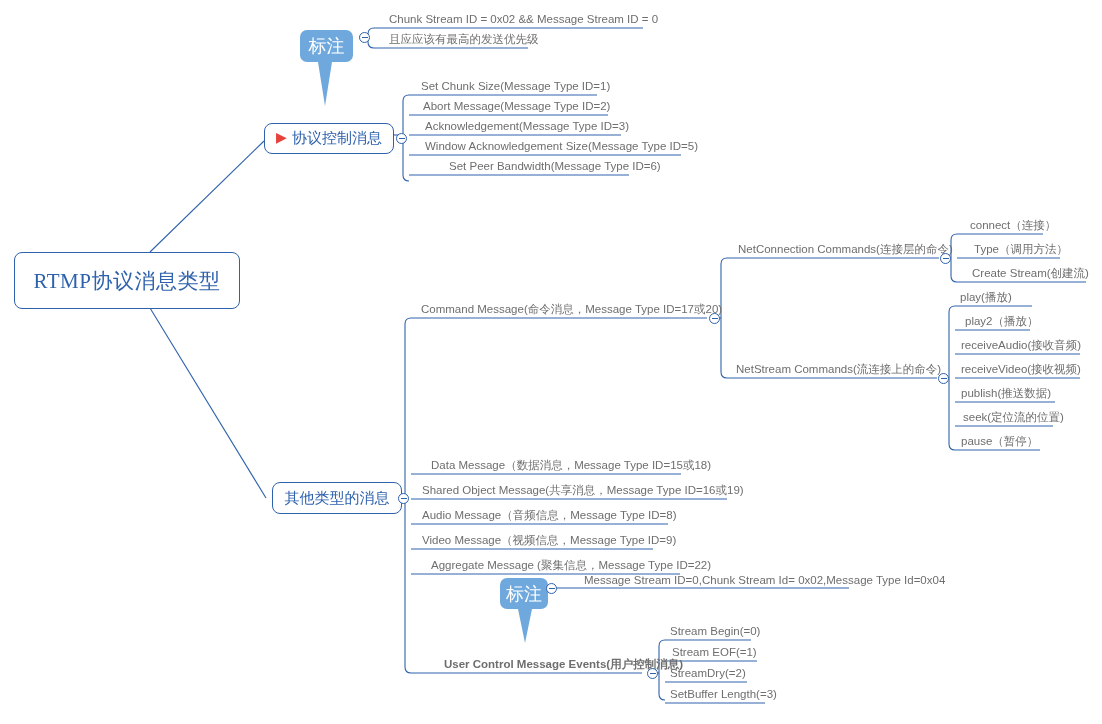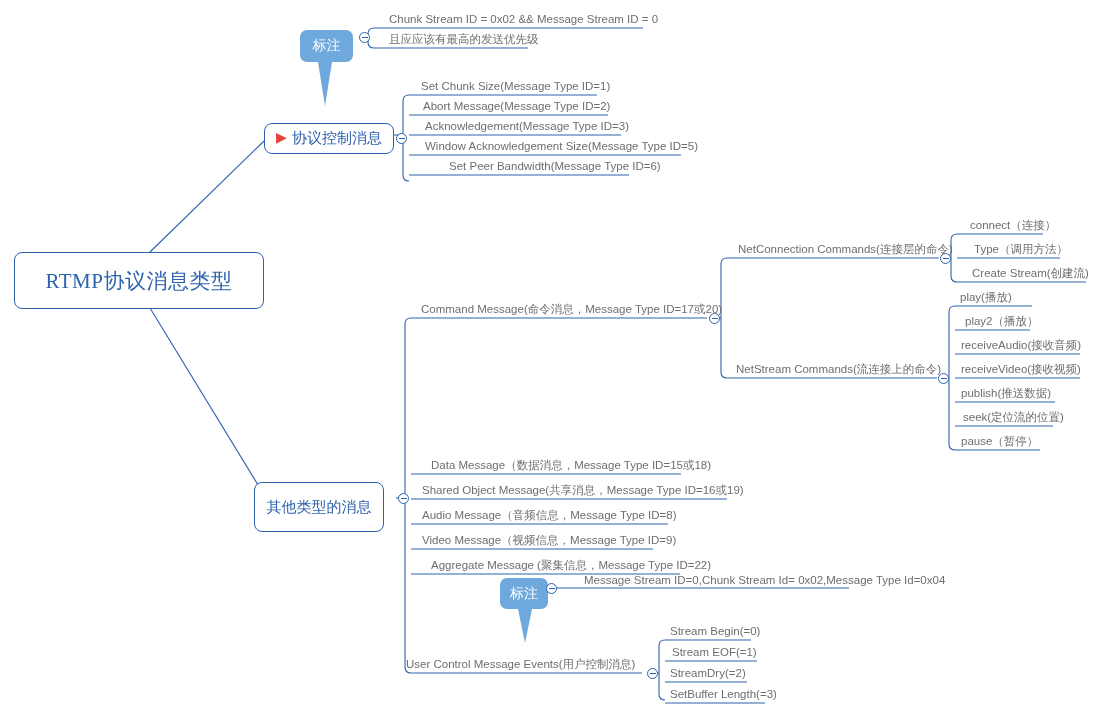--- a/index.html
+++ b/index.html
@@ -36,21 +36,21 @@
     position:absolute;white-space:nowrap;
     color:#6e6e6e;font-size:11.5px;line-height:13px;
     padding:0 3px 2px 3px;
   }
 
   
   .callout{
     position:absolute;box-sizing:border-box;
     background:#6fa8dc;border-radius:7px;
     color:#ffffff;display:flex;align-items:center;justify-content:center;
-    font-family:"Liberation Serif","DejaVu Serif",serif;font-size:14px;
+    font-family:"Liberation Serif","DejaVu Serif",serif;font-size:18px;
     white-space:nowrap;
   }
   .callout .tail{
     position:absolute;left:18px;top:100%;
     width:0;height:0;
     border-left:7px solid transparent;border-right:7px solid transparent;
     border-top:34px solid #6fa8dc;
   }
   .callout.tail-long .tail{border-top-width:44px;}
 
@@ -125,48 +125,48 @@
       <path d="M374,28 q-6,0 -6,6 L368,42 q0,6 6,6"></path>
       <path d="M359,37 L368,37"></path>
       <path d="M374,28 L643,28"></path>
       <path d="M374,48 L528,48"></path>
 
       <path d="M558,588 L849,588"></path>
       <path d="M551,588 L558,588"></path>
     </g>
   </svg>
 
-  <div class="boxnode root" style="left:14px;top:252px;width:250px;height:57px;">
+  <div class="boxnode root" style="left:14px;top:252px;width:226px;height:57px;">
     <span>RTMP协议消息类型</span>
   </div>
 
   <div class="boxnode branchbox" style="left:264px;top:123px;width:130px;height:31px;">
     <span class="flag">▶</span>
     <span>协议控制消息</span>
   </div>
   <div class="toggle" style="left:396px;top:133px;"></div>
 
   <div class="leaf" style="left:418px;top:80px;">Set Chunk Size(Message Type ID=1)</div>
   <div class="leaf" style="left:420px;top:100px;">Abort Message(Message Type ID=2)</div>
   <div class="leaf" style="left:422px;top:120px;">Acknowledgement(Message Type ID=3)</div>
   <div class="leaf" style="left:422px;top:140px;">Window Acknowledgement Size(Message Type ID=5)</div>
   <div class="leaf" style="left:422px;top:160px;margin-left:24px;">Set Peer Bandwidth(Message Type ID=6)</div>
 
-  <div class="boxnode branchbox" style="left:254px;top:482px;width:130px;height:50px;">
+  <div class="boxnode branchbox" style="left:272px;top:482px;width:130px;height:32px;">
     <span>其他类型的消息</span>
   </div>
   <div class="toggle" style="left:398px;top:493px;"></div>
 
   <div class="leaf" style="left:418px;top:303px;">Command Message(命令消息，Message Type ID=17或20)</div>
   <div class="leaf" style="left:419px;top:459px;margin-left:9px;">Data Message（数据消息，Message Type ID=15或18)</div>
   <div class="leaf" style="left:419px;top:484px;">Shared Object Message(共享消息，Message Type ID=16或19)</div>
   <div class="leaf" style="left:419px;top:509px;">Audio Message（音频信息，Message Type ID=8)</div>
   <div class="leaf" style="left:419px;top:534px;">Video Message（视频信息，Message Type ID=9)</div>
   <div class="leaf" style="left:419px;top:559px;margin-left:9px;">Aggregate Message (聚集信息，Message Type ID=22)</div>
-  <div class="leaf" style="left:403px;top:658px;">User Control Message Events(用户控制消息)</div>
+  <div class="leaf" style="left:441px;top:658px;font-weight:bold;">User Control Message Events(用户控制消息)</div>
 
   <div class="toggle" style="left:709px;top:313px;"></div>
 
   <div class="leaf" style="left:735px;top:243px;">NetConnection Commands(连接层的命令)</div>
   <div class="toggle" style="left:940px;top:253px;"></div>
 
   <div class="leaf" style="left:967px;top:219px;">connect（连接）</div>
   <div class="leaf" style="left:971px;top:243px;">Type（调用方法）</div>
   <div class="leaf" style="left:969px;top:267px;">Create Stream(创建流)</div>
 

